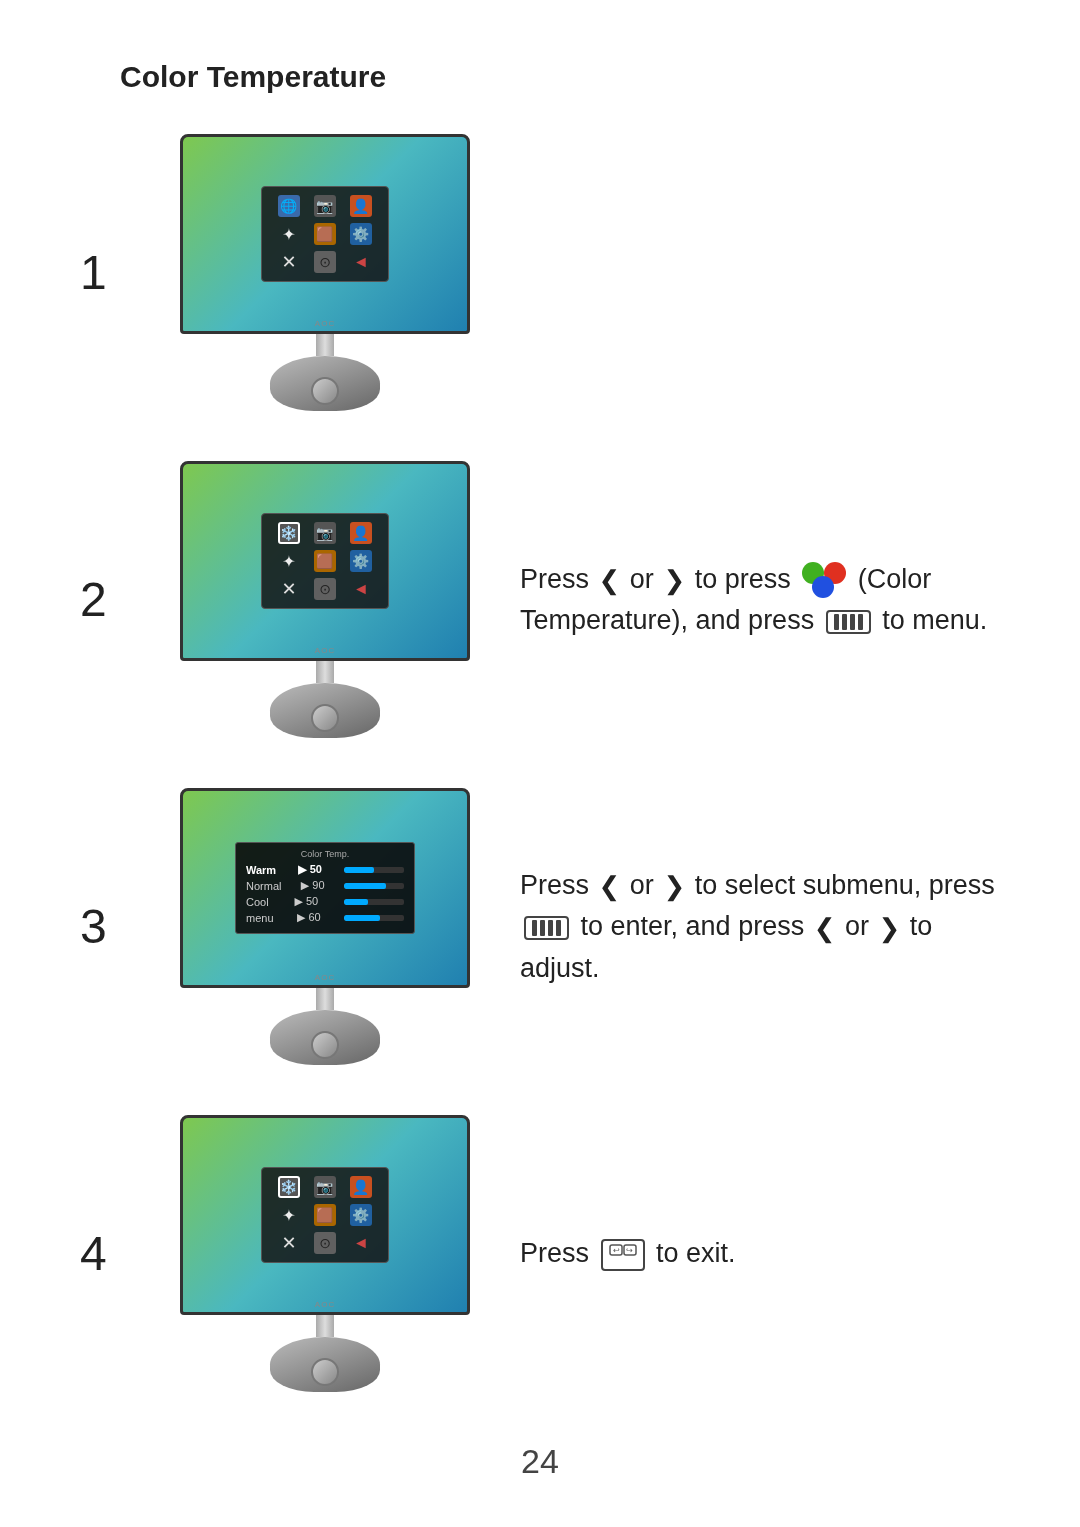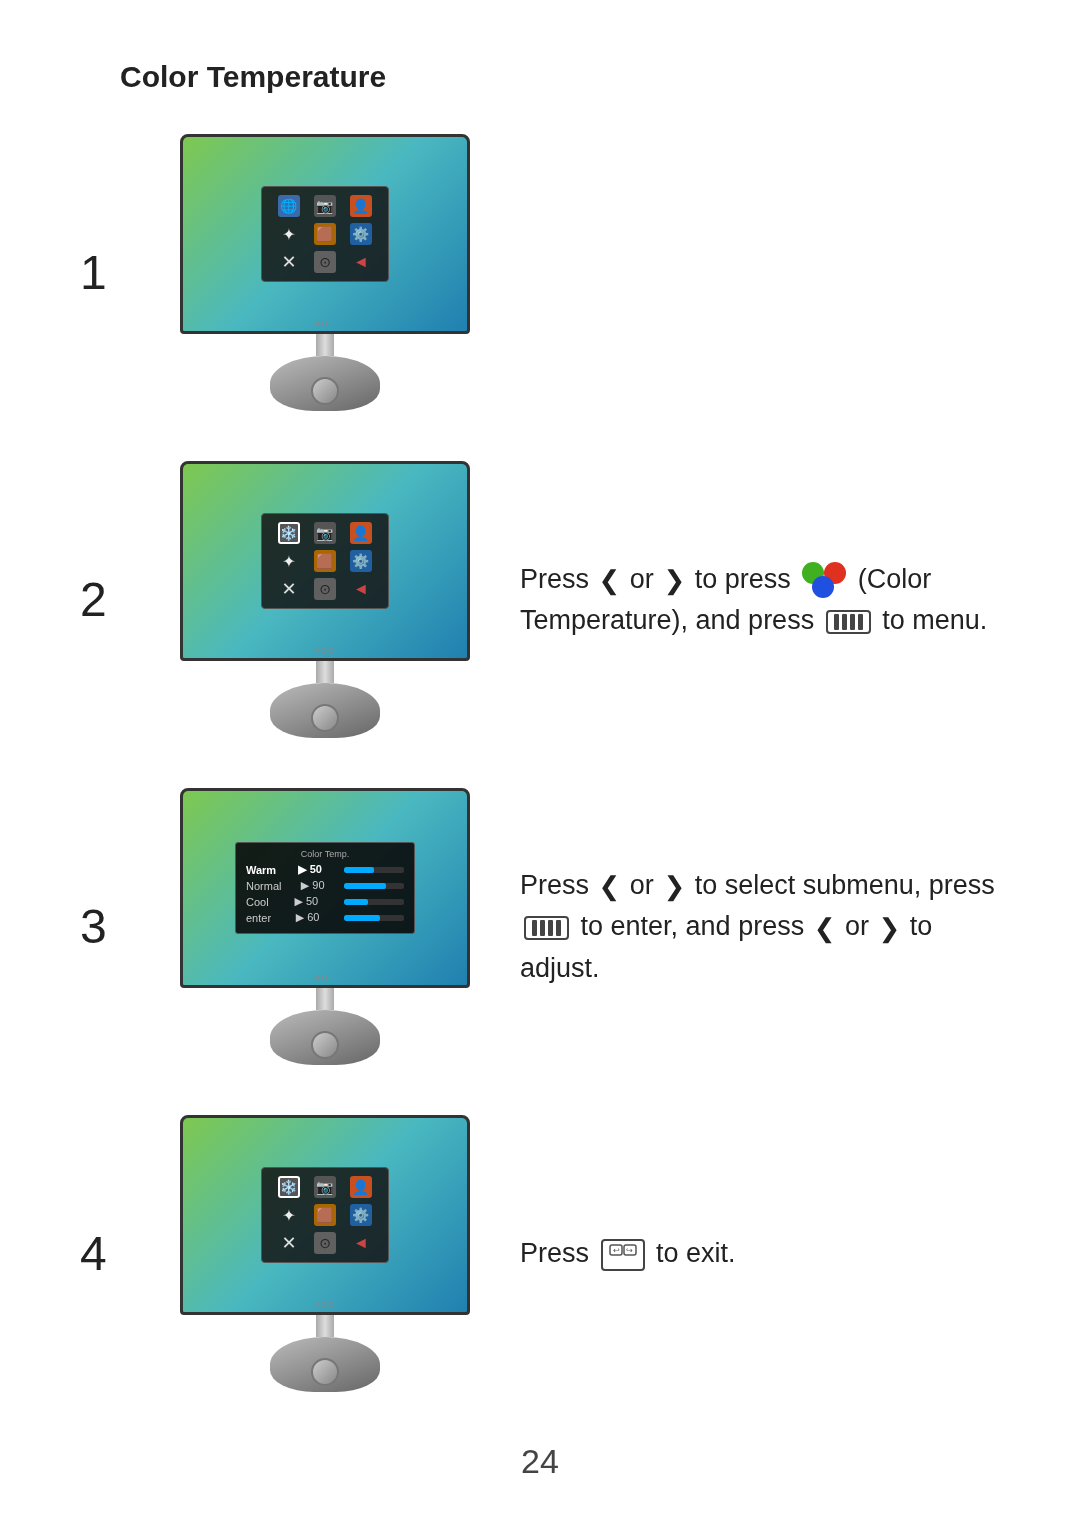--- a/index.html
+++ b/index.html
@@ -386,21 +386,21 @@
               </div>
           </div>
           <div class="submenu-row">
             <span>Cool</span>
             <span>▶ 50</span>
             <div class="submenu-bar">
                 <div class="submenu-bar-fill" style="width:40%;"></div>
               </div>
           </div>
           <div class="submenu-row">
-            <span>enter</span>
+            <span>menu</span>
             <span>▶ 60</span>
             <div class="submenu-bar">
                 <div class="submenu-bar-fill" style="width:60%;"></div>
               </div>
           </div>
         </div>
         <div class="monitor-brand">AOC</div>
       </div>
     </div>
     <div class="monitor-stand-neck"></div>

